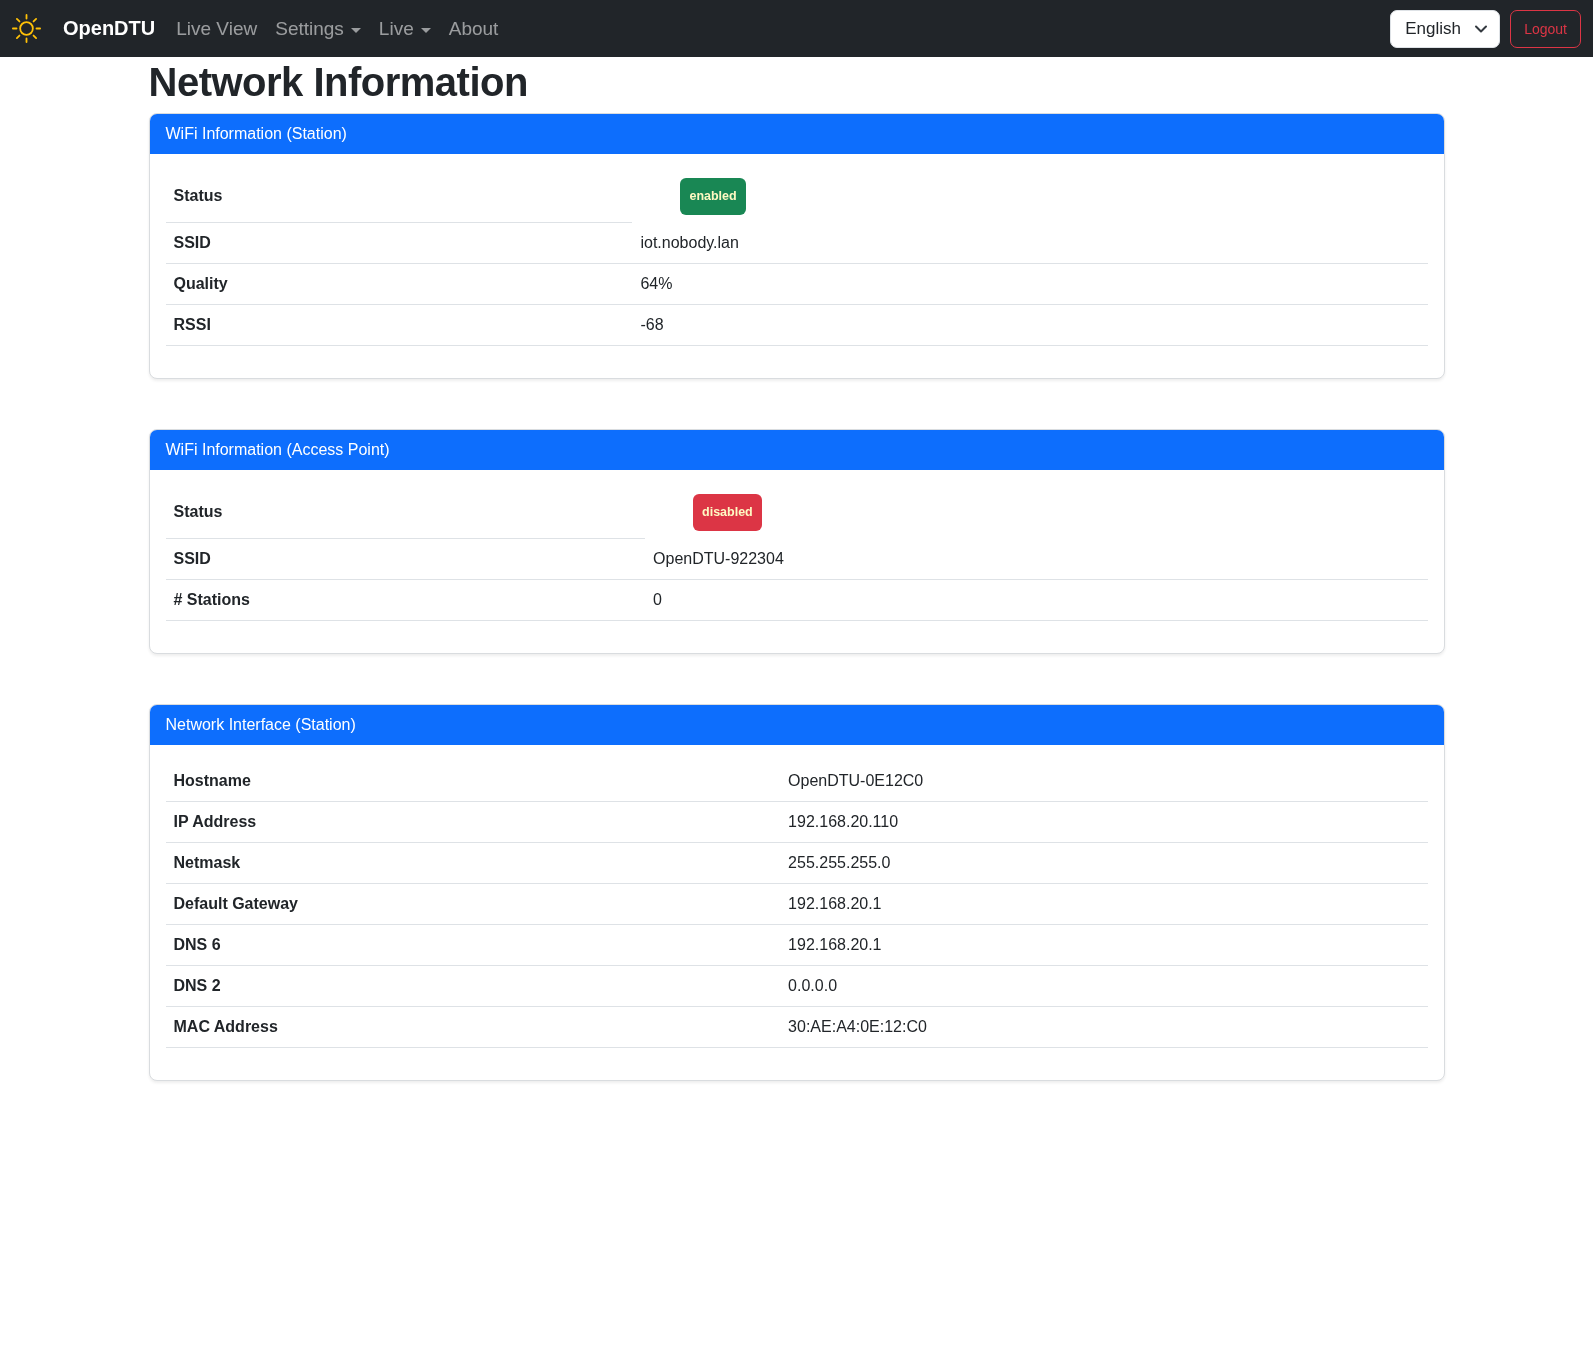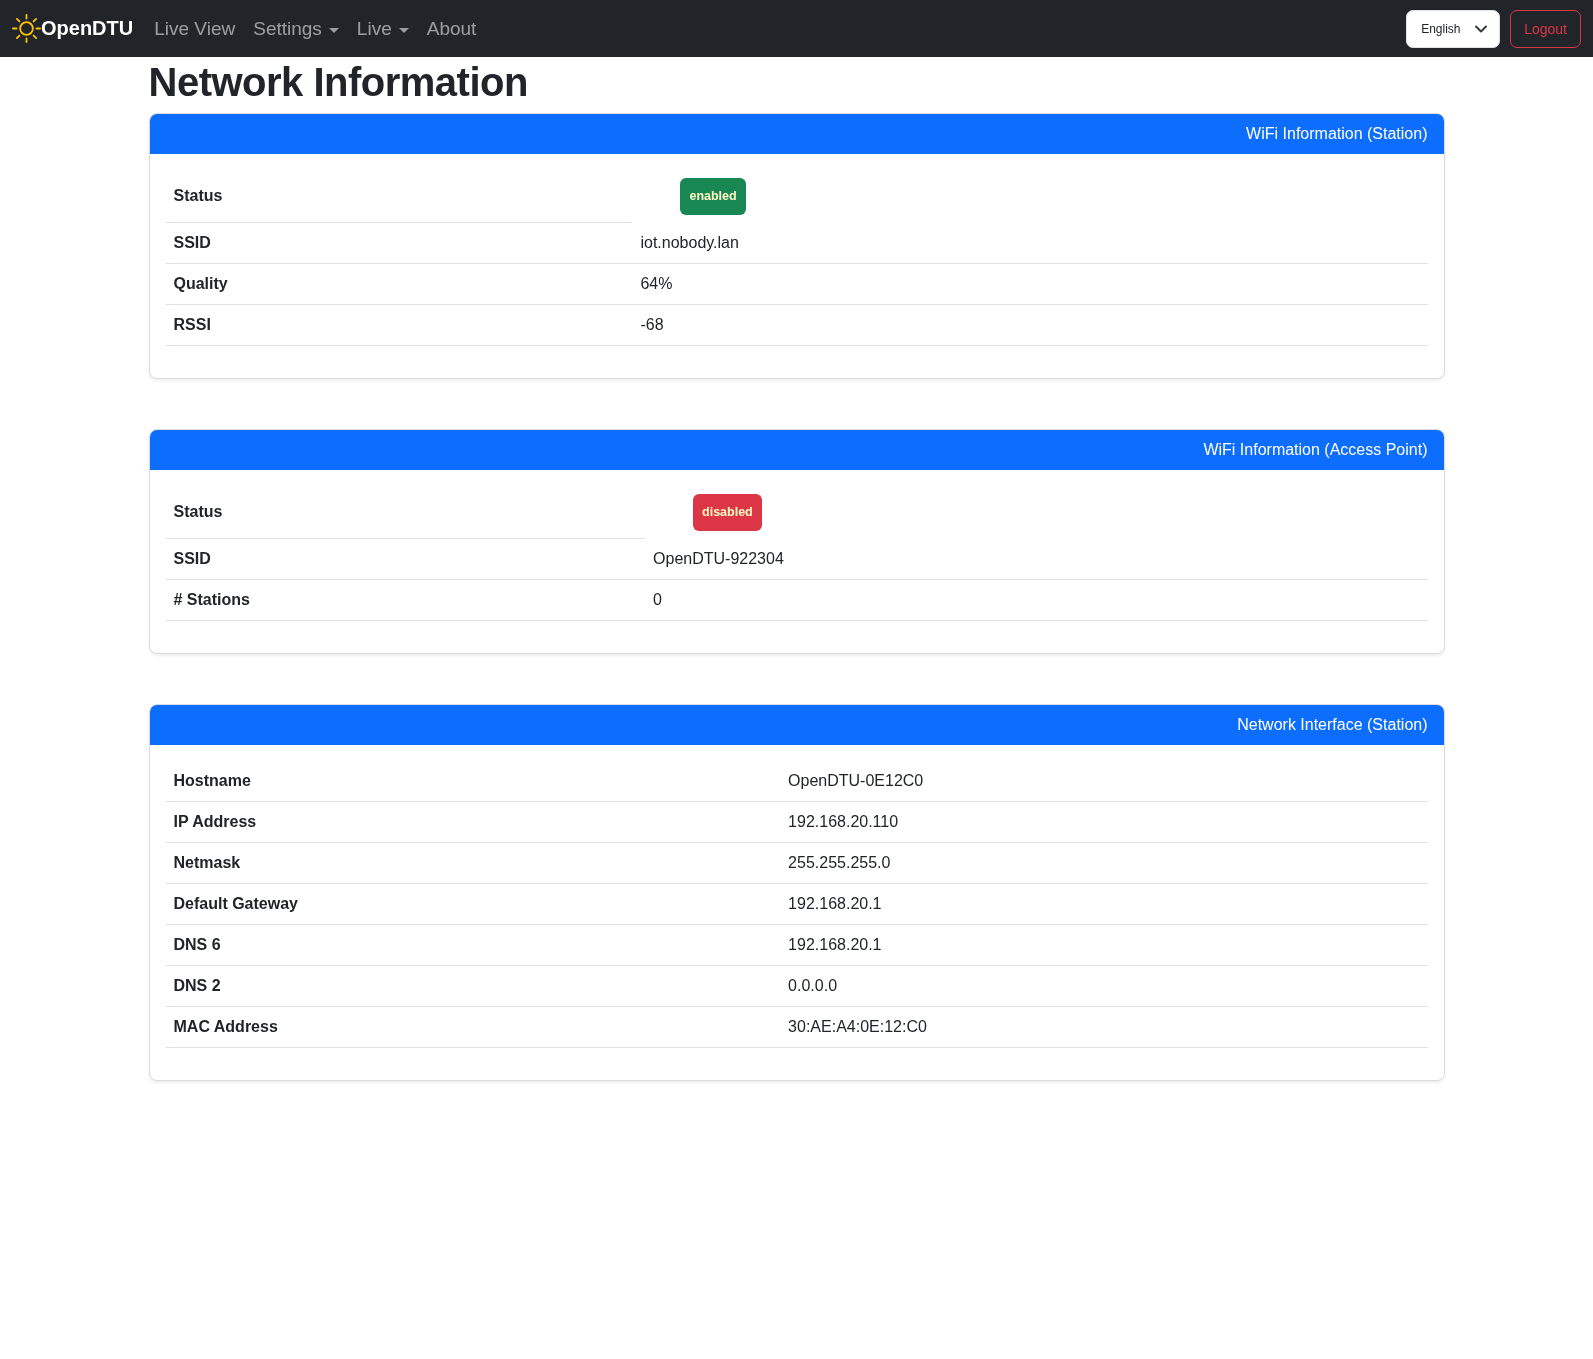--- a/index.html
+++ b/index.html
@@ -16,21 +16,21 @@
   .navbar {
     background: var(--navbar-bg, #212529);
     height: 57px;
     display: flex;
     align-items: center;
     padding: 0 12px;
   }
   .brand {
     display: flex;
     align-items: center;
-    gap: 0;
+    gap: 22px;
     color: #ffffff;
     font-size: 20px;
     font-weight: 600;
     text-decoration: none;
     margin-right: 12px;
     cursor: pointer;
     white-space: nowrap;
   }
   .nav-links {
     display: flex;
@@ -66,21 +66,21 @@
   }
   .select-wrap { position: relative; display: inline-block; }
   select.lang-select {
     appearance: none;
     -webkit-appearance: none;
     -moz-appearance: none;
     background: #ffffff;
     border: 1px solid #dee2e6;
     border-radius: 7px;
     padding: 6px 38px 6px 14px;
-    font-size: 12px;
+    font-size: 17px;
     color: #212529;
     height: 38px;
     font-family: inherit;
     cursor: pointer;
   }
   .select-chevron {
     position: absolute;
     right: 12px;
     top: 50%;
     transform: translateY(-50%);
@@ -119,21 +119,20 @@
     background: #ffffff;
     box-shadow: 0 2px 3px rgba(0,0,0,0.07);
     overflow: hidden;
   }
   .card-header {
     background: var(--primary, #0d6efd);
     color: #ffffff;
     padding: 8px 16px;
     font-size: 16px;
     line-height: 24px;
-    text-align: right;
   }
   .card-body { padding: 16px; }
   table.info {
     width: 100%;
     border-collapse: collapse;
     margin-bottom: 16px;
     table-layout: fixed;
   }
   .info th, .info td {
     text-align: left;

